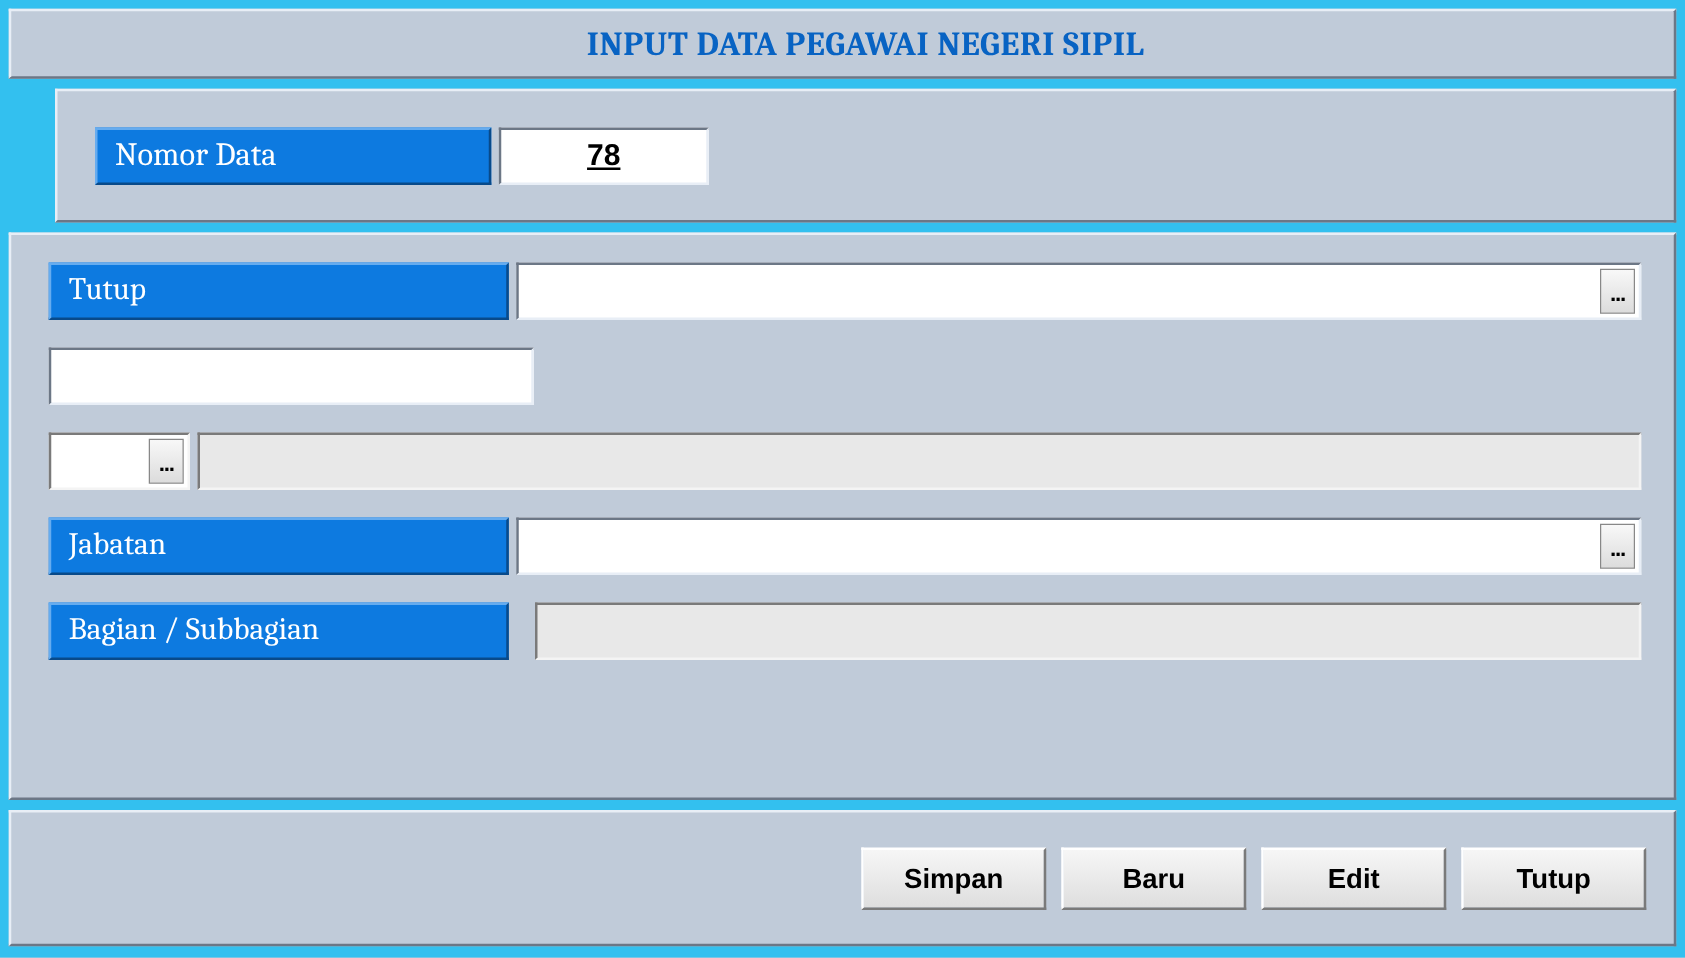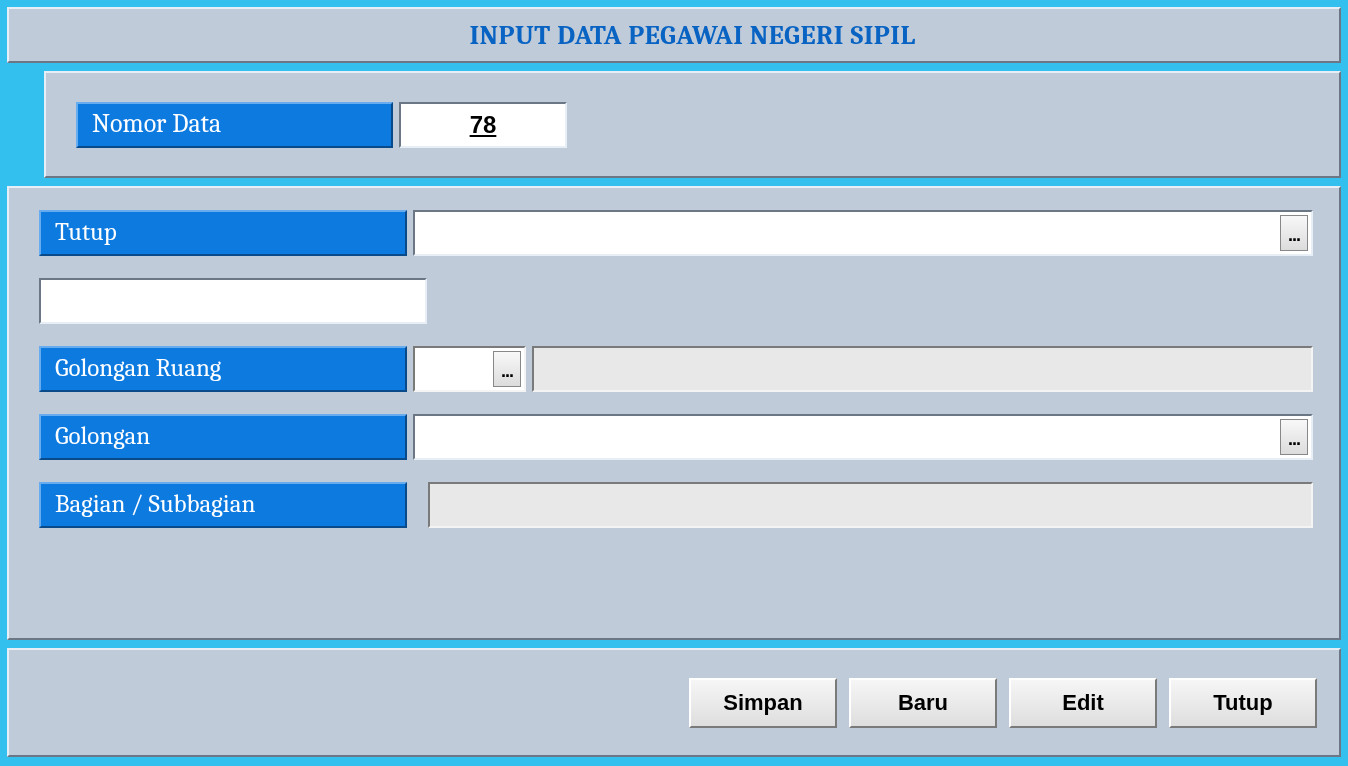--- a/index.html
+++ b/index.html
@@ -170,31 +170,30 @@
     </div>
   </div>
 
   <div class="form-row">
     <div class="input-box nip-input">
       <span></span>
     </div>
   </div>
 
   <div class="form-row">
-    <div class="field-label form-label">Golongan Ruang</div>
     <div class="readonly-box gol-input-1" style="position:relative;">
       <div class="picker-btn">
         <span>...</span>
       </div>
     </div>
     <div class="readonly-box gol-input-2"></div>
   </div>
 
   <div class="form-row">
-    <div class="field-label form-label">Golongan</div>
+    <div class="field-label form-label">Jabatan</div>
     <div class="input-box jabatan-input">
       <span></span>
       <div class="picker-btn">
         <span>...</span>
       </div>
     </div>
   </div>
 
 
   <div class="form-row">

